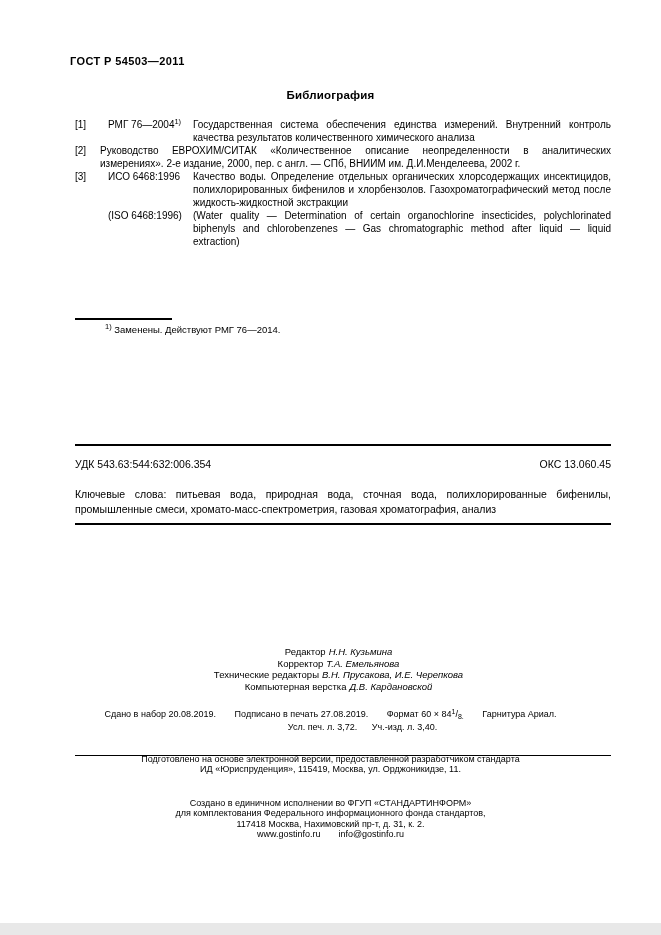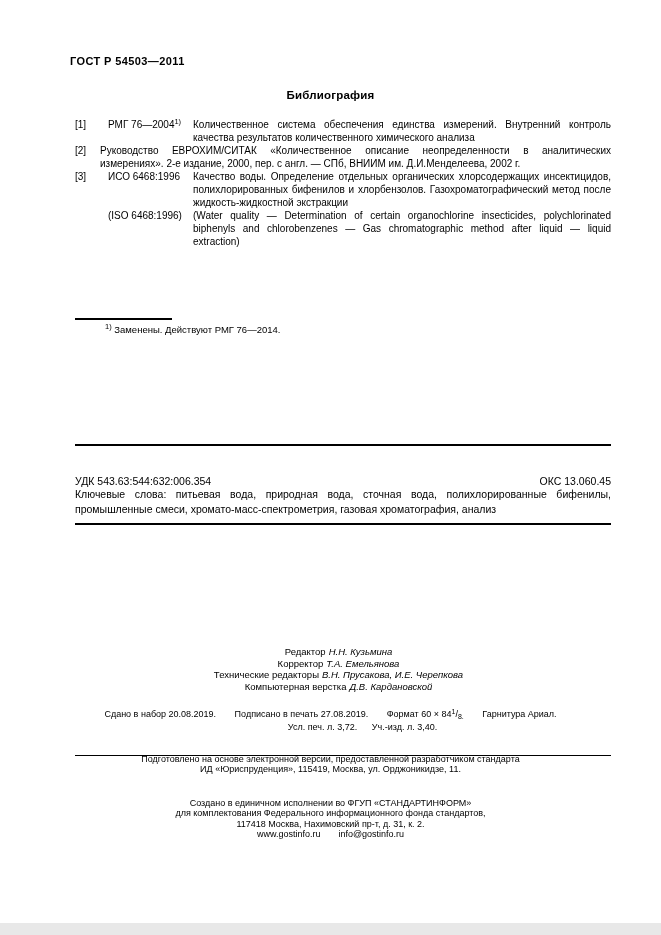--- a/index.html
+++ b/index.html
@@ -33,21 +33,21 @@
   .footnote-rule {
     position: absolute; top: 318px; left: 75px; width: 97px; height: 2px;
     background: #000;
   }
   .footnote {
     position: absolute; top: 324px; left: 75px; width: 536px;
     font-size: 9.5px; text-indent: 30px;
   }
   .rule-a { position: absolute; top: 444px; left: 75px; width: 536px; height: 2px; background: #000; }
   .udk-row {
-    position: absolute; top: 475px; left: 75px; width: 536px;
+    position: absolute; top: 458px; left: 75px; width: 536px;
     display: flex; justify-content: space-between; font-size: 10.5px;
   }
   .keywords {
     position: absolute; top: 487px; left: 75px; width: 536px;
     font-size: 10.5px; line-height: 15px; text-align: justify;
   }
   .rule-b { position: absolute; top: 523px; left: 75px; width: 536px; height: 2px; background: #000; }
   .credits {
     position: absolute; top: 646px; left: 8px; width: 661px;
     text-align: center; font-size: 9.5px; line-height: 11.7px;
@@ -80,21 +80,21 @@
 
   <div class="doc-header">ГОСТ Р 54503—2011</div>
 
   <div class="doc-title">Библиография</div>
 
   <div class="biblio">
 
     <div class="entry">
       <span class="col-num">[1]</span>
       <span class="col-code"><span>РМГ 76—2004</span><sup>1)</sup></span>
-      <span class="col-desc">Количественное система обеспечения единства измерений. Внутренний контроль качества результатов количественного химического анализа</span>
+      <span class="col-desc">Государственная система обеспечения единства измерений. Внутренний контроль качества результатов количественного химического анализа</span>
     </div>
 
     <div class="entry">
       <span class="col-num">[2]</span>
       <span class="col-desc"><span>Руководство ЕВРОХИМ/СИТАК «Количественное описание неопределенности в аналитических измерениях».</span> <span>2-е издание, 2000, пер. с англ. — СПб, ВНИИМ им. Д.И.Менделеева, 2002 г.</span></span>
     </div>
 
     <div class="entry">
       <span class="col-num">[3]</span>
       <span class="col-code">ИСО 6468:1996</span>

